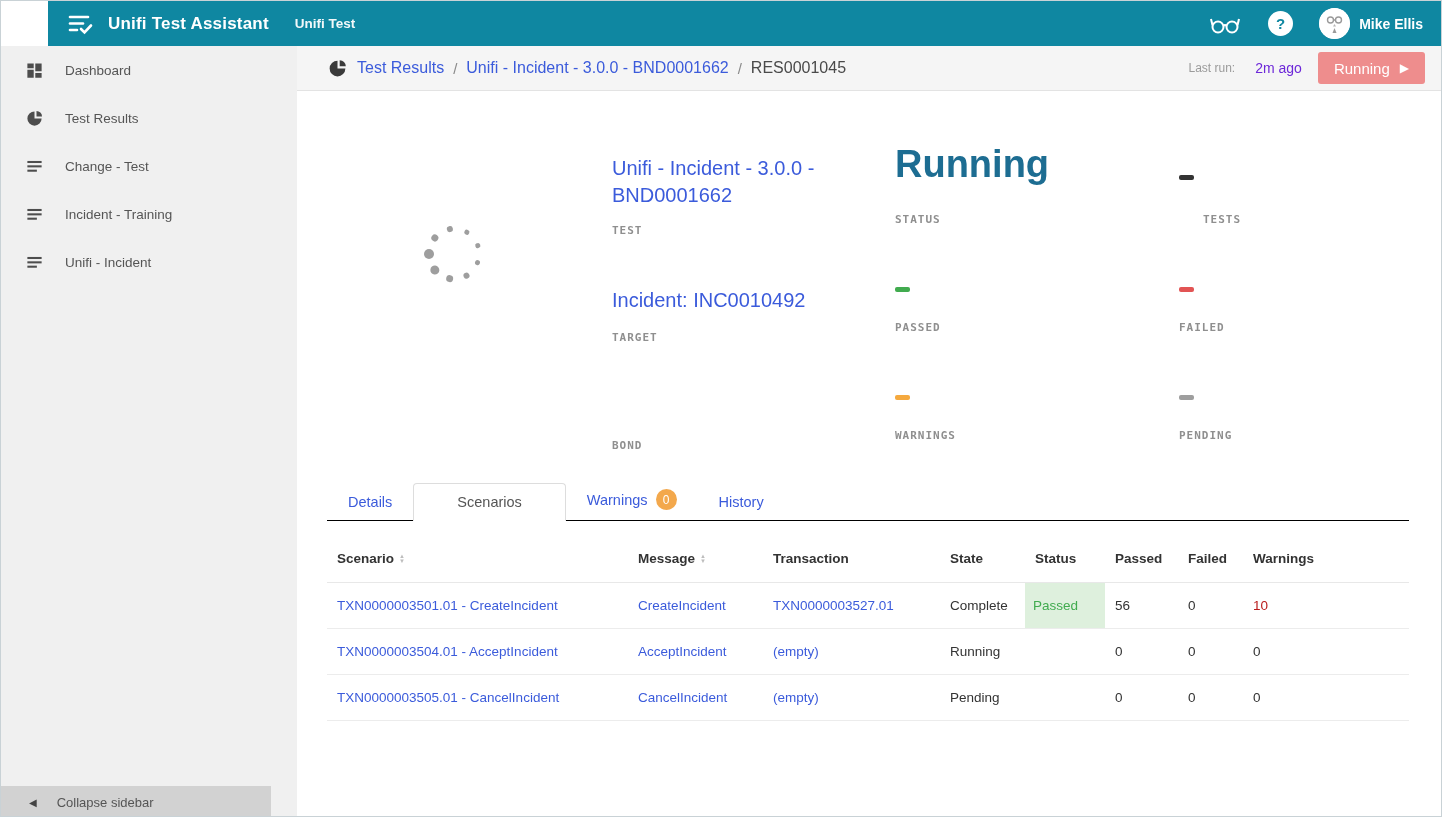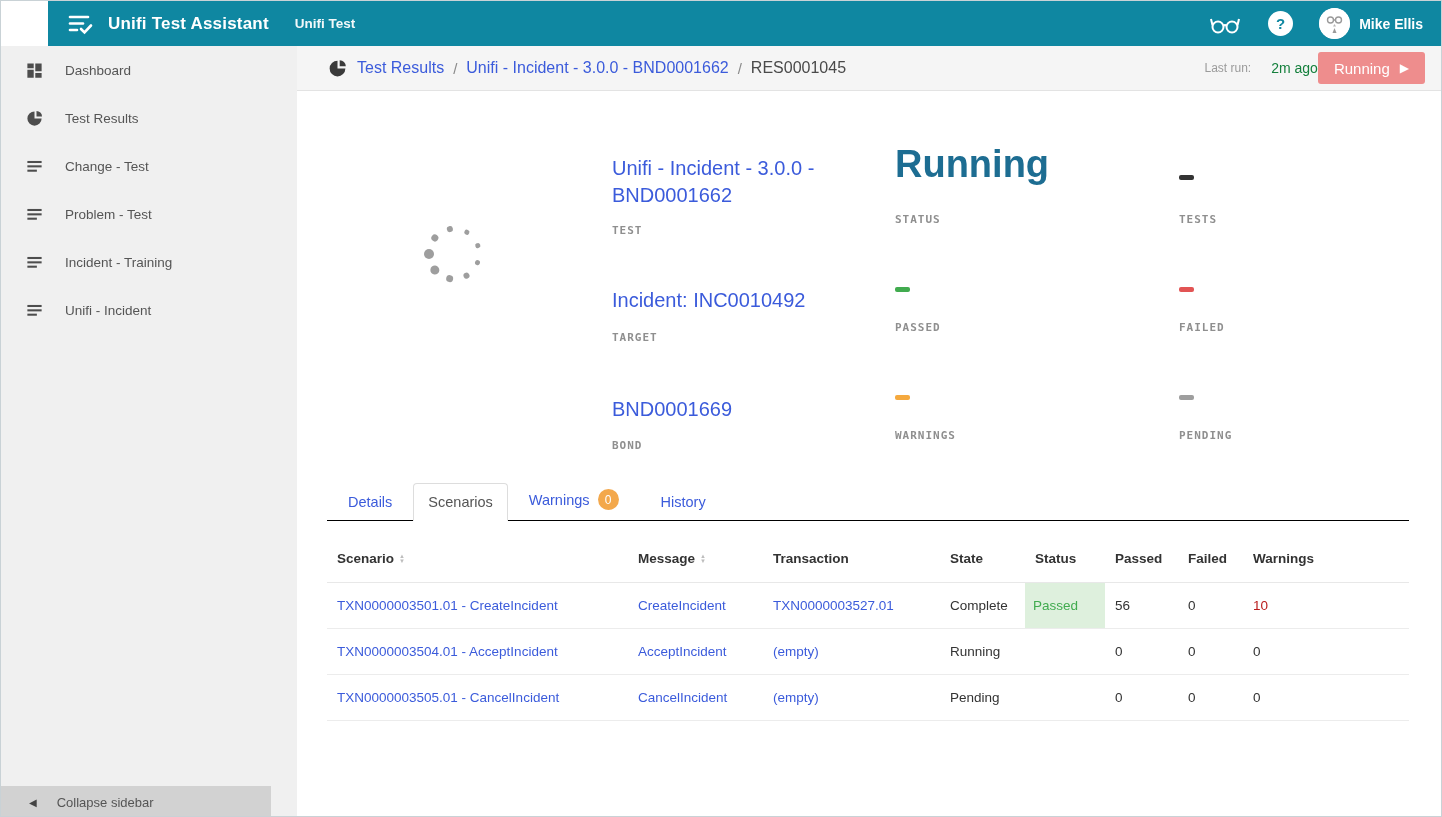--- a/index.html
+++ b/index.html
@@ -31,21 +31,21 @@
 
   
   .crumb-bar { height:45px; background:#f5f5f5; border-bottom:1px solid #e3e3e3; display:flex; align-items:center; padding:0 16px 0 30px; }
   .crumb-pie { width:21px; height:21px; margin-right:9px; }
   .crumb-pie svg { width:100%; height:100%; fill:#3a3a3a; }
   .crumb-link { color:#3b5bdb; font-size:16px; text-decoration:none; cursor:pointer; }
   .crumb-sep { color:#8a8a8a; font-size:15px; margin:0 9px; }
   .crumb-current { color:#4a4a4a; font-size:16px; }
   .crumb-spacer { flex:1; }
   .lastrun-label { color:#9b9b9b; font-size:12px; margin-right:20px; }
-  .lastrun-value { color:#15803d; font-size:14px; cursor:pointer; }
+  .lastrun-value { color:#6d28d9; font-size:14px; margin-right:16px; cursor:pointer; }
   .run-btn { background:#ee8d8d; color:#fff; border:none; border-radius:3px; height:32px; padding:0 16px; font-size:15px; font-family:inherit; display:flex; align-items:center; gap:10px; cursor:pointer; }
   .run-btn .play { font-size:12px; }
 
   
   .summary { position:relative; height:390px; }
   .spinner { position:absolute; left:127px; top:133px; width:60px; height:60px; }
   .spinner i { position:absolute; left:50%; top:50%; background:#9e9e9e; border-radius:50%; }
   .spinner i:nth-child(1){width:10px;height:10px;transform:translate(-50%,-50%) rotate(180deg) translate(25px);}
   .spinner i:nth-child(2){width:9px;height:9px;transform:translate(-50%,-50%) rotate(140deg) translate(25px);}
   .spinner i:nth-child(3){width:7px;height:7px;transform:translate(-50%,-50%) rotate(100deg) translate(25px);}
@@ -64,21 +64,21 @@
   .dash { position:absolute; width:15px; height:4.5px; border-radius:2px; }
   .dash.dark { background:#333; }
   .dash.green { background:#41ab4f; }
   .dash.red { background:#e25454; }
   .dash.orange { background:#f5a93e; }
   .dash.gray { background:#9e9e9e; }
 
   
   .tabs { display:flex; align-items:flex-end; margin:0 32px 0 30px; border-bottom:1px solid #000000; height:40px; }
   .tab { color:#3b5bdb; font-size:14.5px; padding:10px 21px; cursor:pointer; display:flex; align-items:center; gap:8px; }
-  .tab.active { color:#555; background:#fff; border:1px solid #ddd; border-bottom:1px solid #fff; border-radius:4px 4px 0 0; margin-bottom:-1px; padding:10px 14px;text-align:right; }
+  .tab.active { color:#555; background:#fff; border:1px solid #ddd; border-bottom:1px solid #fff; border-radius:4px 4px 0 0; margin-bottom:-1px; padding:10px 43px;text-align:right; }
   .badge { background:#f3a84c; color:#fff; font-size:12px; min-width:21px; height:21px; border-radius:11px; display:flex; align-items:center; justify-content:center; padding:0 6px; }
 
   
   .tbl-wrap { margin:12px 32px 0 30px; }
   table { border-collapse:collapse; width:100%; table-layout:fixed; }
   th { text-align:left; font-size:13.5px; font-weight:700; color:#333; padding:18px 8px 16px 10px; border-bottom:1px solid #e8e8e8; }
   td { font-size:13.5px; color:#333; padding:0 8px 0 10px; height:46px; border-bottom:1px solid #ececec; }
   td.link, .tbl-link { color:#3b5bdb; cursor:pointer; }
   .sort-icon { display:inline-flex; flex-direction:column; vertical-align:middle; margin-left:5px; color:#bdbdbd; font-size:6px; line-height:5px; cursor:pointer; }
   td.status-cell { padding:0; }
@@ -157,30 +157,20 @@
         <span>Change - Test</span>
       </div>
       <div class="side-item">
         <span class="side-icon">
           <svg viewBox="0 0 24 24">
               <rect x="3" y="5" width="18" height="2.6"></rect>
               <rect x="3" y="10.5" width="18" height="2.6"></rect>
               <rect x="3" y="16" width="12" height="2.6"></rect>
             </svg>
         </span>
-        <span>Problem - Test</span>
-      </div>
-      <div class="side-item">
-        <span class="side-icon">
-          <svg viewBox="0 0 24 24">
-              <rect x="3" y="5" width="18" height="2.6"></rect>
-              <rect x="3" y="10.5" width="18" height="2.6"></rect>
-              <rect x="3" y="16" width="12" height="2.6"></rect>
-            </svg>
-        </span>
         <span>Incident - Training</span>
       </div>
       <div class="side-item">
         <span class="side-icon">
           <svg viewBox="0 0 24 24">
               <rect x="3" y="5" width="18" height="2.6"></rect>
               <rect x="3" y="10.5" width="18" height="2.6"></rect>
               <rect x="3" y="16" width="12" height="2.6"></rect>
             </svg>
         </span>
@@ -227,28 +217,27 @@
             <i></i>
             <i></i>
         </div>
 
         <div class="sum-heading" style="top:64px;">Unifi - Incident - 3.0.0 - BND0001662</div>
         <div class="sum-label" style="top:133px;">TEST</div>
 
         <div class="sum-heading" style="top:196px;">Incident: INC0010492</div>
         <div class="sum-label" style="top:240px;">TARGET</div>
 
-        <div class="sum-heading" style="top:305px;">BND0001669</div>
         <div class="sum-label" style="top:348px;">BOND</div>
 
         <div class="stat-value-big">Running</div>
         <div class="stat-label" style="left:598px; top:122px;">STATUS</div>
 
         <div class="dash dark" style="left:882px; top:84px;"></div>
-        <div class="stat-label" style="left:882px; top:122px;">TESTS</div>
+        <div class="stat-label" style="left:906px; top:122px;">TESTS</div>
 
         <div class="dash green" style="left:598px; top:196px;"></div>
         <div class="stat-label" style="left:598px; top:230px;">PASSED</div>
 
         <div class="dash red" style="left:882px; top:196px;"></div>
         <div class="stat-label" style="left:882px; top:230px;">FAILED</div>
 
         <div class="dash orange" style="left:598px; top:304px;"></div>
         <div class="stat-label" style="left:598px; top:338px;">WARNINGS</div>
 

